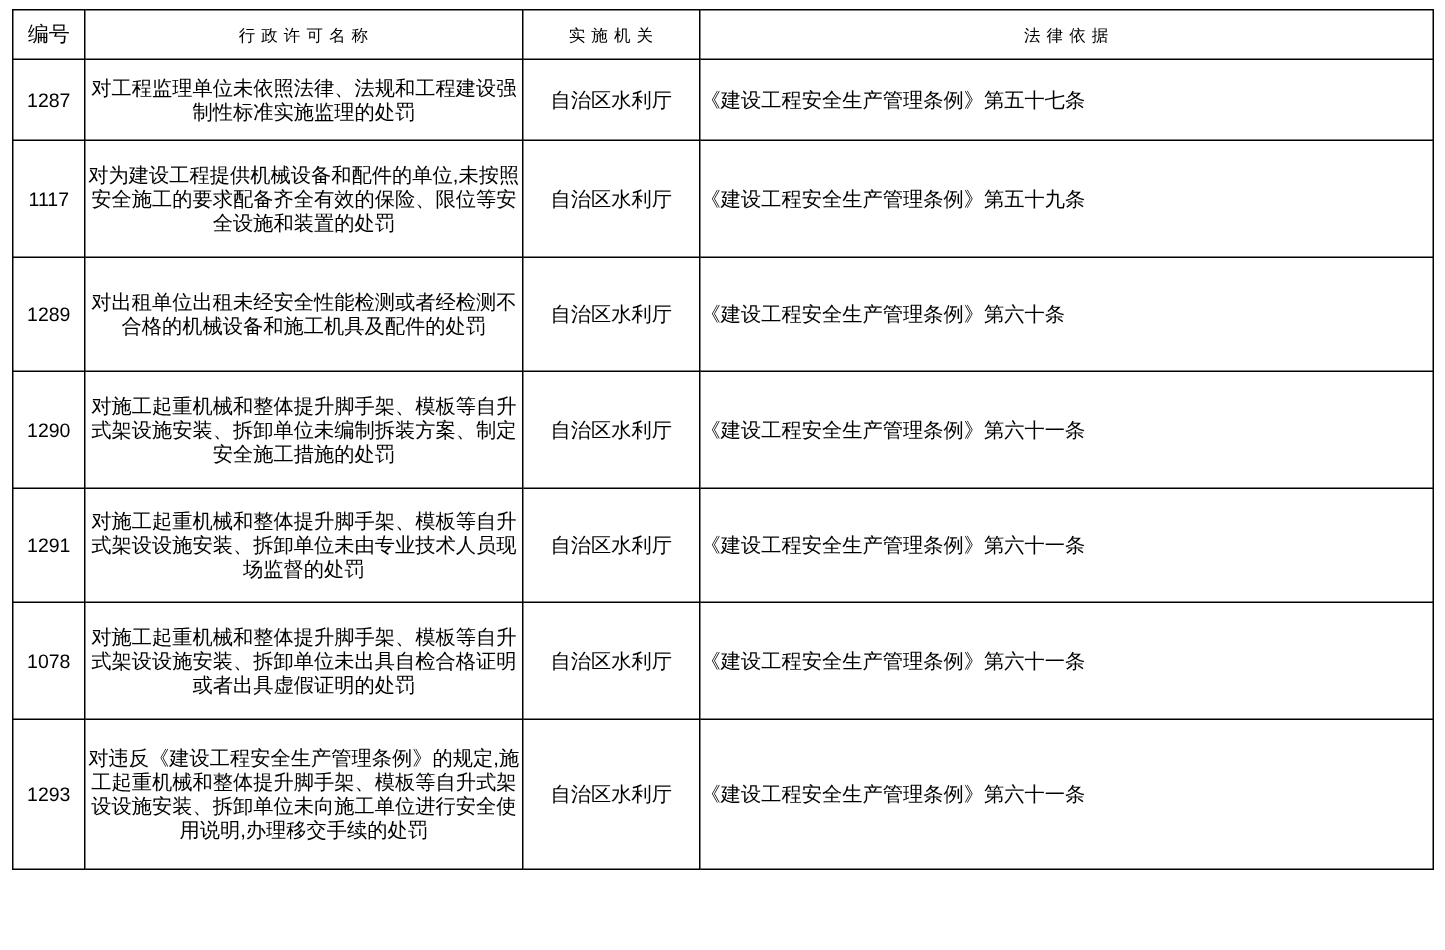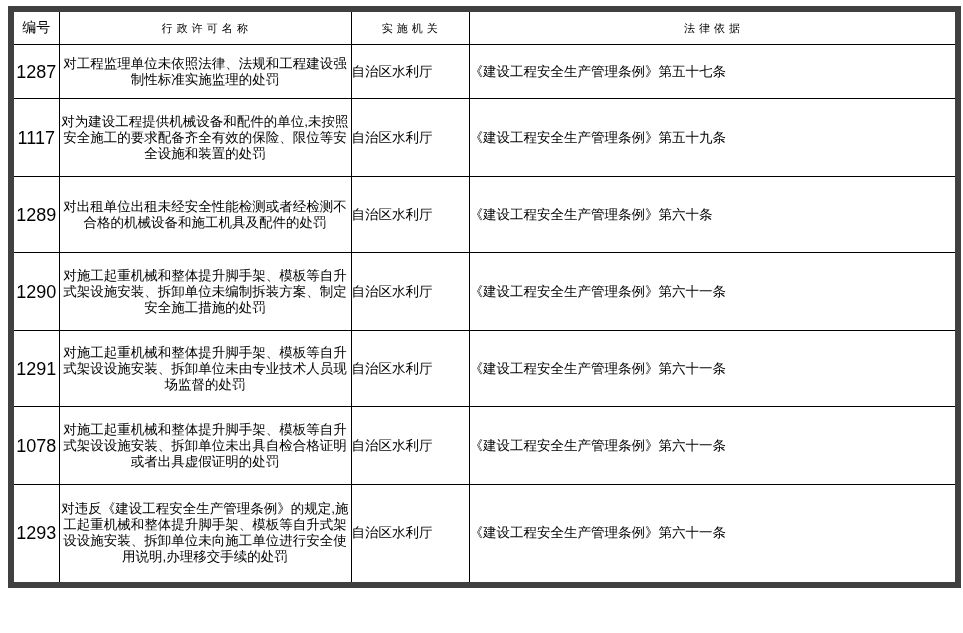--- a/index.html
+++ b/index.html
@@ -18,21 +18,21 @@
     position: relative;
     width: 963px;
     height: 633px;
     box-sizing: border-box;
     padding: 6px 8px 0 8px;
   }
   table.permit-table {
     border-collapse: collapse;
     width: 947px;
     table-layout: fixed;
-    border: 6px solid #404040;
+    border: 1px solid #404040;
     padding-left: 40px;
   }
   table.permit-table td, table.permit-table th {
     border: 1px solid #000;
     padding: 0;
     vertical-align: middle;
     font-weight: normal;
   }
   
   col.c-id    { width: 48px; }
@@ -49,30 +49,30 @@
   thead td.h-id {
     letter-spacing: 0px;
     font-size: 14px;
   }
   tbody td {
     font-size: 13.5px;
     line-height: 20px;
   }
   td.cell-id {
     text-align: center;
-    font-size: 18px;
+    font-size: 13px;
     font-family: "Liberation Sans", sans-serif;
   }
   td.cell-name {
     padding: 6px 7px 6px 8px;
     text-align: center;
     line-height: 16px;
   }
   td.cell-org {
-    text-align: left;
+    text-align: center;
   }
   td.cell-law {
     padding-left: 12px;
     text-align: left;
     margin-left: 27px;
   }
   .row-h1 { height: 54px; }
   .row-h2 { height: 78px; }
   .row-h3 { height: 76px; }
   .row-h4 { height: 78px; }

